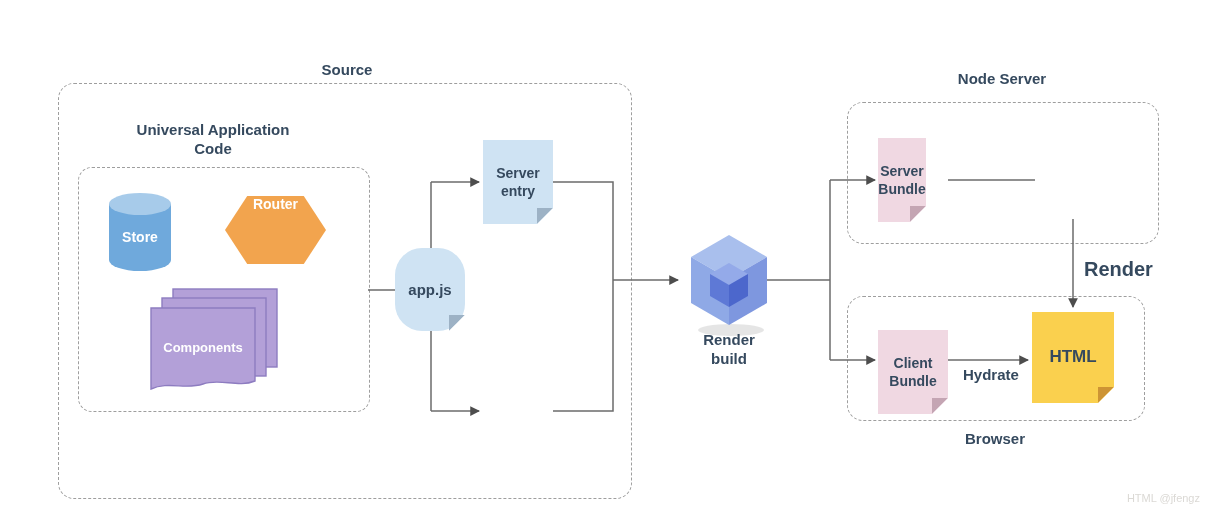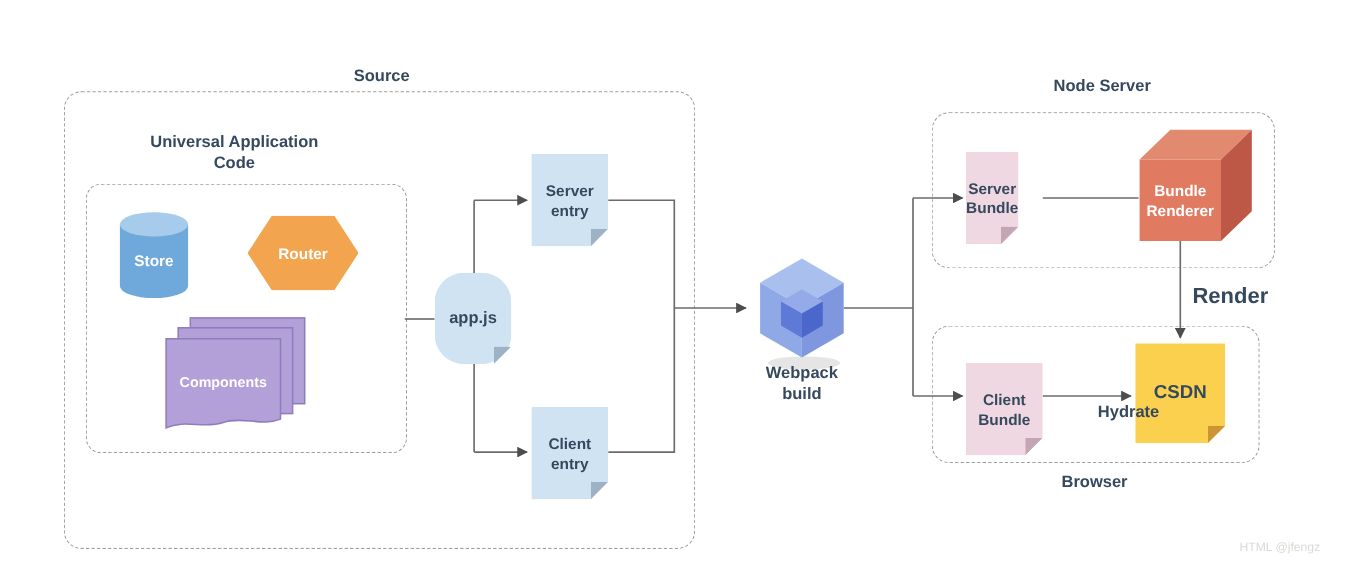--- a/index.html
+++ b/index.html
@@ -35,21 +35,21 @@
   }
   .note.blue{background:#cfe3f3;}
   .note.blue .fold{background:#9db2c5;}
   .note.pink{background:#f0d8e2;}
   .note.pink .fold{background:#c4a5b3;}
   .note.yellow{background:#fad04e;}
   .note.yellow .fold{background:#cd9434;}
   .note .lbl{padding:0 20px;}
   
   .hex{
-    position:absolute;z-index:2;background:#f2a44e;display:flex;align-items:center;justify-content:center;
+    position:absolute;z-index:2;background:#f2a44e;display:flex;justify-content:center;
     clip-path:polygon(22% 0,78% 0,100% 50%,78% 100%,22% 100%,0 50%);
     color:#fff;font-weight:bold;font-size:14px;
   }
   .shape{position:absolute;z-index:2;}
   .cube-wrap{position:absolute;z-index:2;}
   .cube-label{
     position:absolute;left:0;top:29px;width:76px;height:74px;display:flex;align-items:center;
     justify-content:center;text-align:center;color:#fff;font-weight:bold;font-size:14px;line-height:1.3;
   }
   .svgtext{fill:#ffffff;font-family:"Liberation Sans",sans-serif;font-weight:bold;}
@@ -117,59 +117,47 @@
   <div class="note blue" style="left:395px;top:248px;width:70px;height:83px;font-size:15px;border-radius:27px;">
     <span class="lbl">app.js</span>
     <i class="fold"></i>
   </div>
 
   <div class="note blue" style="left:483px;top:140px;width:70px;height:84px;">
     <span class="lbl">Server entry</span>
     <i class="fold"></i>
   </div>
 
-  <div class="note blue" style="left:483px;top:370px;width:70px;height:84px;">
-    <span class="lbl">Client entry</span>
-    <i class="fold"></i>
-  </div>
 
   <svg class="shape" style="left:685px;top:233px;" width="88" height="104">
     <ellipse cx="46" cy="97" rx="33" ry="6" fill="#000000" opacity="0.10"></ellipse>
     <path d="M44,2 L82,24 L44,46 L6,24 Z" fill="#a9bfed"></path>
     <path d="M6,24 L44,46 L44,92 L6,70 Z" fill="#8fa9e6"></path>
     <path d="M82,24 L44,46 L44,92 L82,70 Z" fill="#7e97df"></path>
     <path d="M44,30 L63,41 L44,52 L25,41 Z" fill="#94aae9"></path>
     <path d="M25,41 L44,52 L44,74 L25,63 Z" fill="#5e79d6"></path>
     <path d="M63,41 L44,52 L44,74 L63,63 Z" fill="#4c67cc"></path>
   </svg>
-  <div class="glabel wrap" style="left:729px;top:331px;width:90px;">Webpack build</div>
+  <div class="glabel wrap" style="left:729px;top:331px;width:90px;">Render build</div>
 
   <div class="note pink" style="left:878px;top:138px;width:48px;height:84px;">
     <span class="lbl">Server Bundle</span>
     <i class="fold"></i>
   </div>
 
-  <div class="cube-wrap" style="left:1035px;top:116px;width:104px;height:103px;">
-    <svg width="104" height="103">
-      <path d="M1,29 L29,2 L103,2 L75,29 Z" fill="#e28a70"></path>
-      <path d="M75,29 L103,2 L103,76 L75,103 Z" fill="#bd5846"></path>
-      <path d="M1,29 L75,29 L75,103 L1,103 Z" fill="#e07a61"></path>
-    </svg>
-    <div class="cube-label">Bundle Renderer</div>
-  </div>
 
   <div class="elabel" style="left:1084px;top:258px;font-size:20px;">Render</div>
 
   <div class="note pink" style="left:878px;top:318px;width:70px;height:84px;margin-top:12px;">
     <span class="lbl">Client Bundle</span>
     <i class="fold"></i>
   </div>
 
-  <div class="elabel" style="left:998px;top:366px;font-size:15px;">Hydrate</div>
+  <div class="elabel" style="left:963px;top:366px;font-size:15px;">Hydrate</div>
 
   <div class="note yellow" style="left:1032px;top:312px;width:82px;height:91px;font-size:17px;">
-    <span class="lbl">CSDN</span>
+    <span class="lbl">HTML</span>
     <i class="fold"></i>
   </div>
 
   <div class="wm2">HTML @jfengz</div>
 
 </div>
 
 </body></html>

